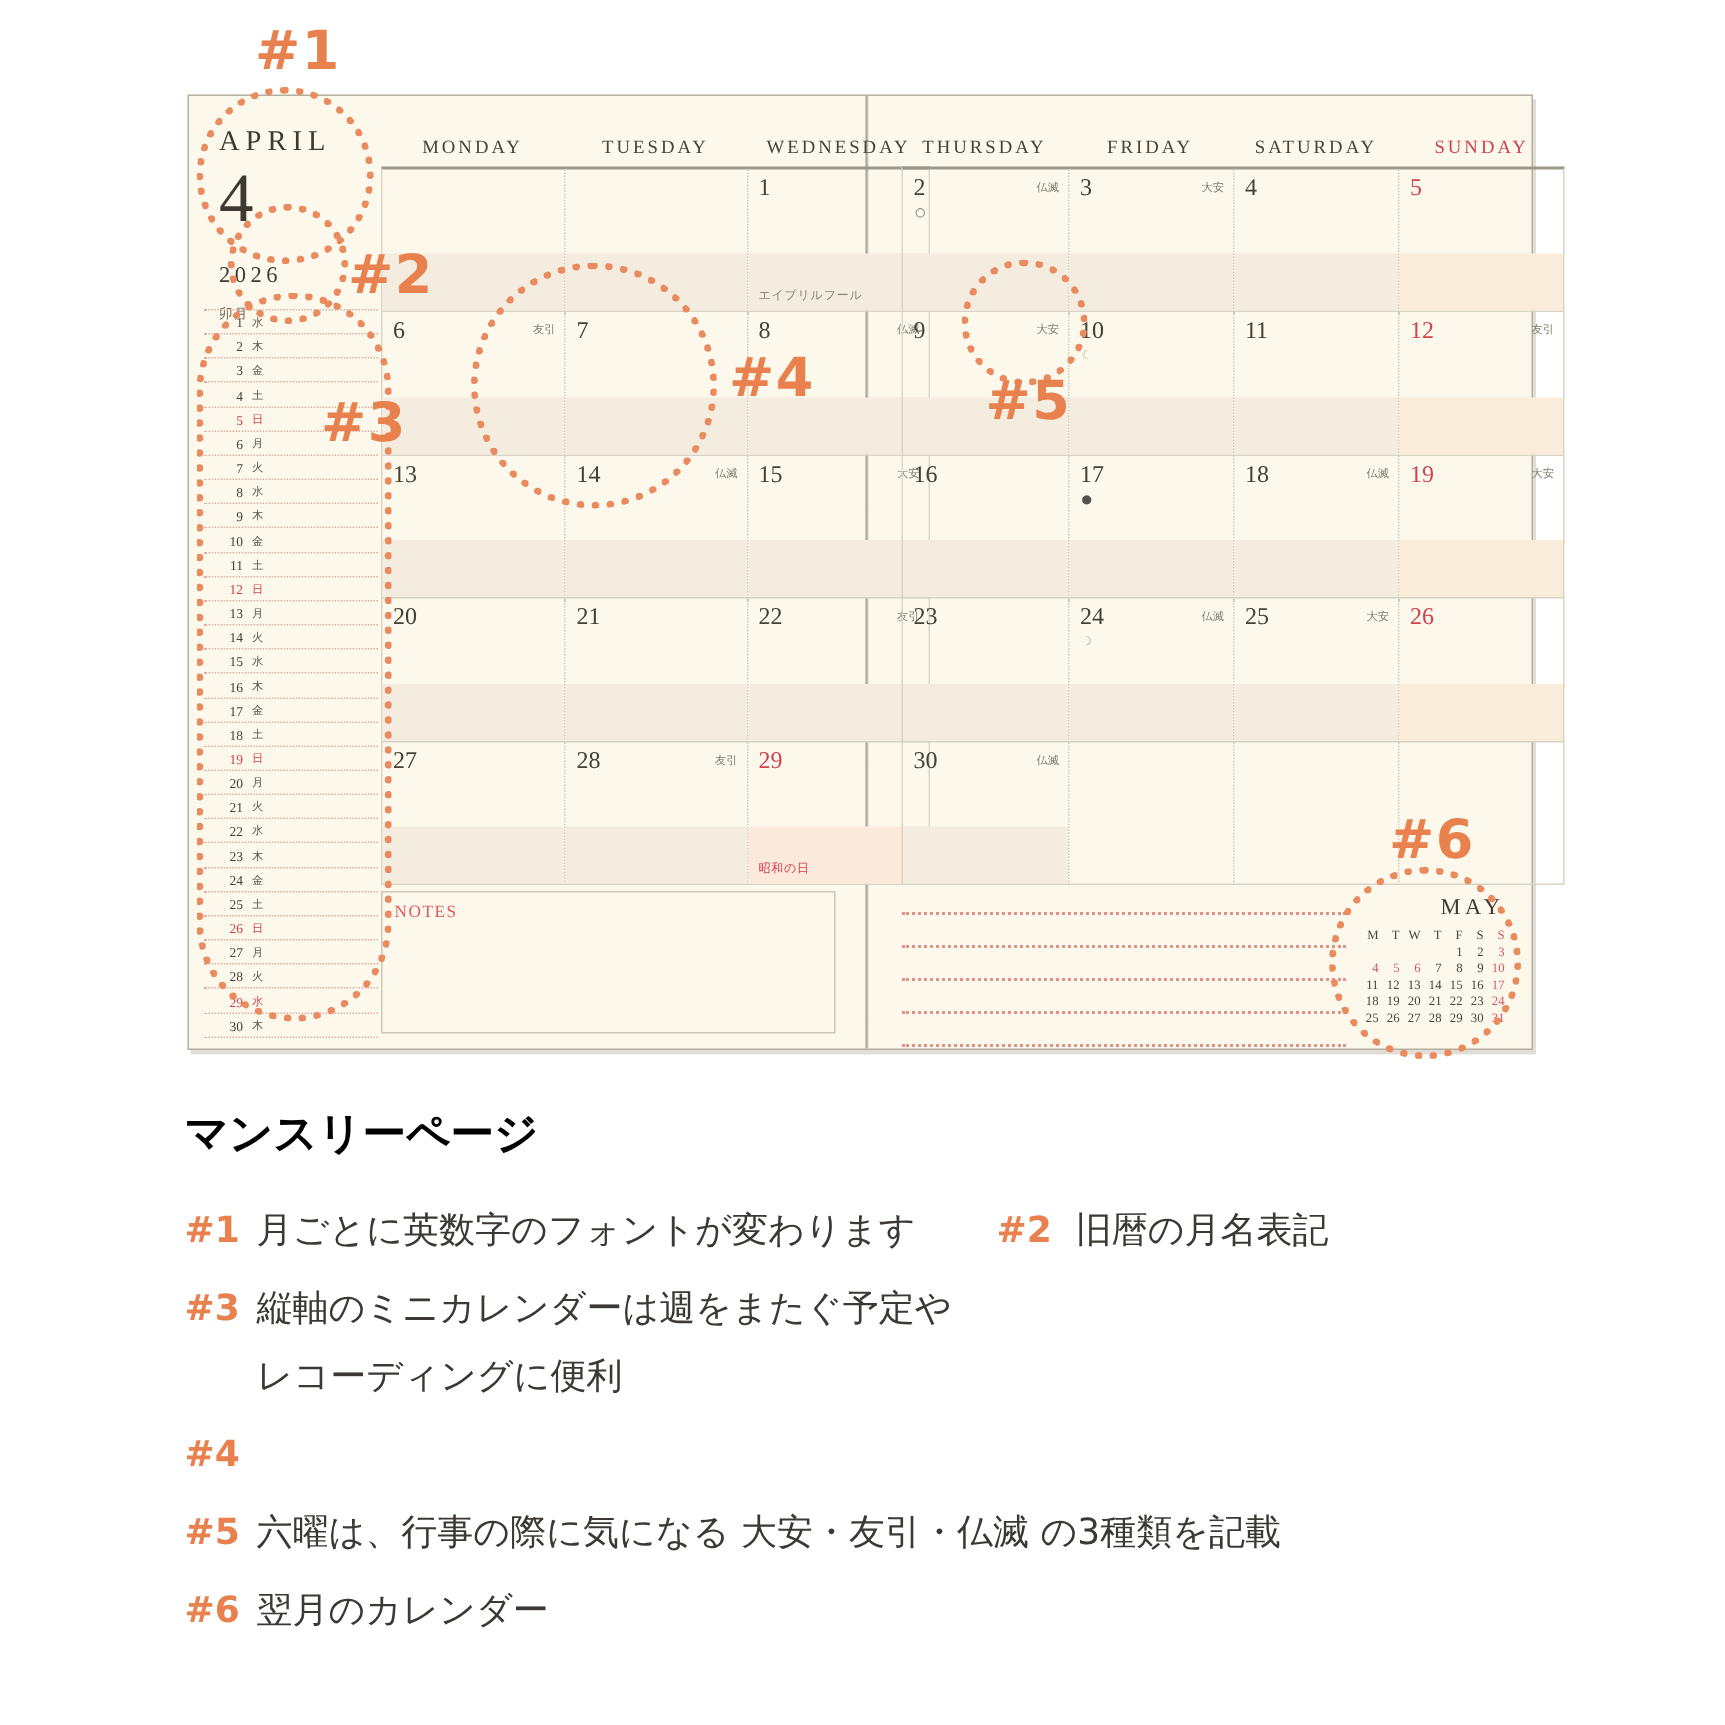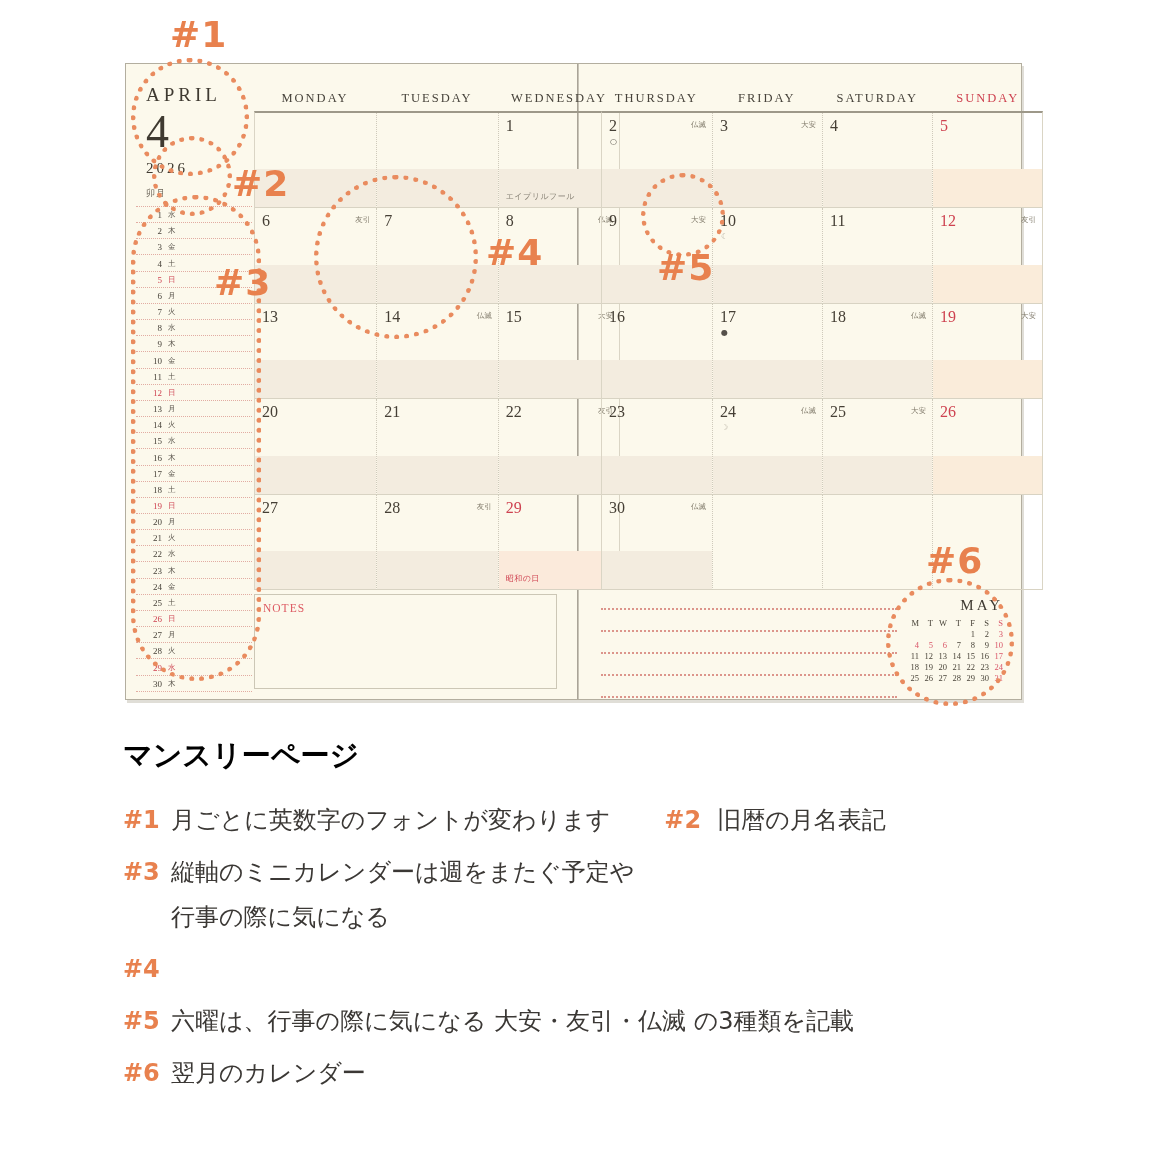--- a/index.html
+++ b/index.html
@@ -11,21 +11,21 @@
             background:#fcf9ec; border:1px solid #b3ae9f;
             box-shadow:2px 3px 0 rgba(186,182,166,.45); }
   .spine { position:absolute; left:451px; top:0; width:2px; height:100%;
            background:linear-gradient(to right,#9a9488,#d8d4c6); }
 
   
   .month-block { position:absolute; left:20px; top:20px; width:110px; text-align:left;
                  font-family:"Liberation Serif", serif; color:#3f3a31; }
   .month-name { font-size:19px; letter-spacing:4px; }
   .month-num  { font-size:46px; line-height:48px; margin-top:2px; }
-  .month-year { font-size:15px; letter-spacing:3px; margin-top:4px; }
+  .month-year { font-size:15px; letter-spacing:3px; margin-top:20px; }
   .month-old  { font-size:9px; color:#6e685c; margin-top:10px; letter-spacing:1px; }
 
   
   .minical { position:absolute; left:10px; top:142px; width:116px;
              border-top:1px dotted #e2aca2; }
   .mrow { height:16.17px; border-bottom:1px dotted #e2aca2; display:flex;
           align-items:flex-end; padding:0 0 2px 12px;
           font-family:"Liberation Serif", serif; }
   .mnum { width:14px; text-align:right; font-size:9px; color:#474239; }
   .mw   { margin-left:6px; font-size:7.5px; color:#5a554c; line-height:10px; }
@@ -476,21 +476,21 @@
     <span class="desc-tag">#1</span>
     <span>月ごとに英数字のフォントが変わります</span>
     <span class="desc-tag second">#2</span>
     <span>旧暦の月名表記</span>
   </div>
 
   <div class="desc-item">
     <span class="desc-tag">#3</span>
     <div class="desc-lines">
       <div>縦軸のミニカレンダーは週をまたぐ予定や</div>
-      <div>行事の際に気になる</div>
+      <div>レコーディングに便利</div>
     </div>
   </div>
 
   <div class="desc-item">
     <span class="desc-tag">#4</span>
     <div class="desc-lines">
     </div>
   </div>
 
   <div class="desc-item">

